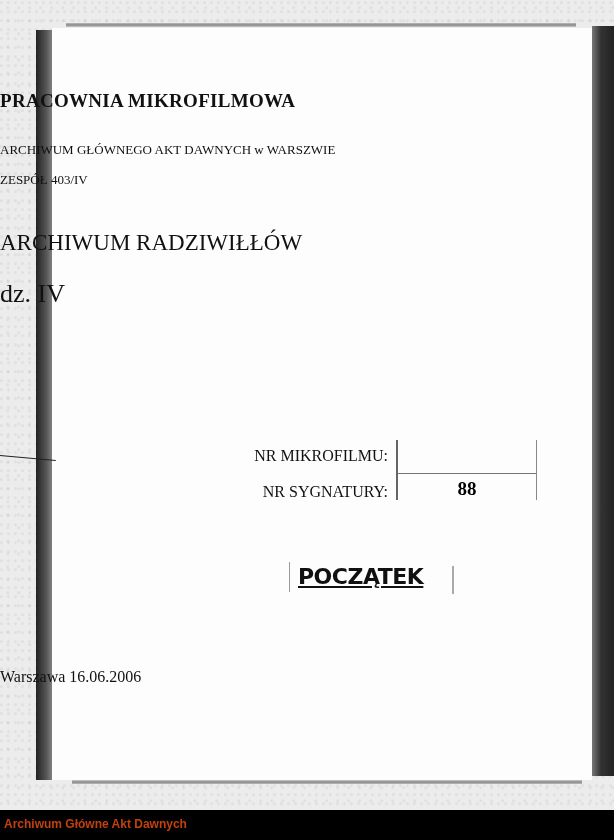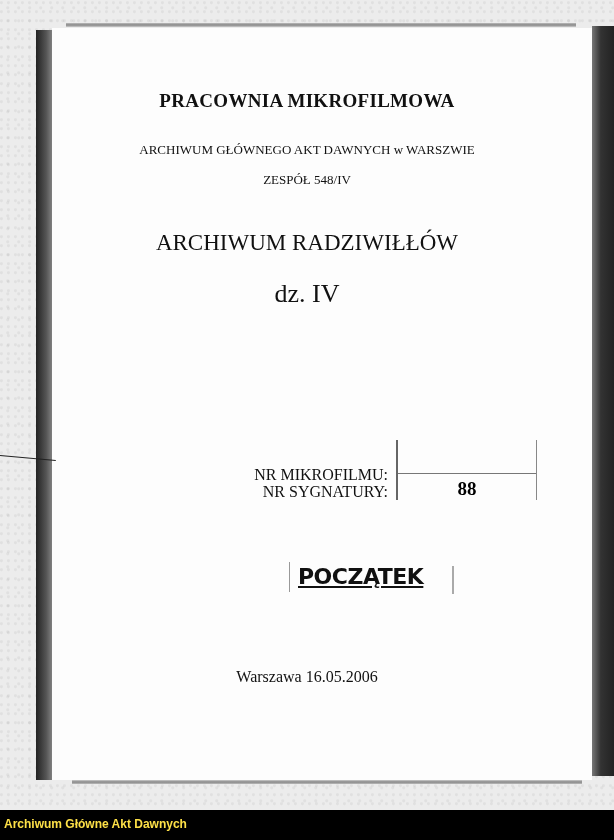--- a/index.html
+++ b/index.html
@@ -9,65 +9,65 @@
       radial-gradient(circle at 20% 30%, rgba(0,0,0,0.05) 1px, transparent 2px),
       radial-gradient(circle at 70% 60%, rgba(0,0,0,0.05) 1px, transparent 2px),
       #ececec;
     background-size: 7px 9px, 11px 13px, auto; }
   .page { position:absolute; left:52px; top:28px; width:540px; height:752px; background:#fdfdfd; }
   .top-edge { position:absolute; left:66px; top:23px; width:510px; height:4px; background:linear-gradient(#bbb,#888,#ccc); }
   .bottom-edge { position:absolute; left:72px; top:780px; width:510px; height:4px; background:linear-gradient(#ccc,#888,#bbb); }
   .bar-left { position:absolute; left:36px; top:30px; width:17px; height:750px; background:linear-gradient(90deg,#222,#555 60%,#888); }
   .bar-right { position:absolute; left:592px; top:26px; width:22px; height:750px; background:linear-gradient(90deg,#777,#333 40%,#222); }
   .line-left { position:absolute; left:0; top:455px; width:56px; height:1px; background:#222; transform:rotate(5deg); transform-origin:left; }
-  .t { position:absolute; left:0; width:614px; text-align:center; color:#111; margin:0; }
+  .t { position:absolute; left:0; width:614px; text-align:left; color:#111; margin:0; }
   .h1 { top:90px; font-size:19px; font-weight:bold; letter-spacing:0.3px; }
   .h2 { top:110px; font-size:13px;margin-top:32px; }
   .zesp { top:172px; font-size:13px; }
   .arch { top:230px; font-size:23px; }
   .dz { top:279px; font-size:26px; }
   .labels { position:absolute; right:226px; text-align:right; font-size:16px; color:#111; }
-  .lab1 { top:447px;margin-top:19px; }
+  .lab1 { top:447px; }
   .lab2 { top:483px; }
   .box { position:absolute; left:396px; top:440px; width:138px; height:60px; border-left:2px solid #666; border-right:1px solid #888; }
   .box .div { position:absolute; left:0; right:0; top:33px; height:1px; background:#777; }
   .v1 { position:absolute; left:0; right:0; top:3px; text-align:center; font-size:21px; font-weight:bold; }
   .v2 { position:absolute; left:0; right:0; top:38px; text-align:center; font-size:19px; font-weight:bold;font-family:Liberation Serif, serif; }
   .stamp { position:absolute; left:298px; top:564px; font-family:"DejaVu Sans", sans-serif; font-weight:bold; font-size:22px; color:#111; letter-spacing:-0.5px;text-decoration:underline; }
   .stamp-l { position:absolute; left:289px; top:562px; width:1px; height:30px; background:#999; }
   .stamp-r { position:absolute; left:452px; top:566px; width:2px; height:28px; background:#aaa; }
   .date { top:668px; font-size:16px; }
   .footer { position:absolute; left:0; top:810px; width:614px; height:30px; background:#000; }
-  .footer span { position:absolute; left:4px; top:7px; font-family:"Liberation Sans", sans-serif; font-size:12px; font-weight:bold; color:#fde047;text-align:center; }
+  .footer span { position:absolute; left:4px; top:7px; font-family:"Liberation Sans", sans-serif; font-size:12px; font-weight:bold; color:#c2410c;text-align:center; }
 </style>
 </head>
 <body>
 
 <div class="scan"></div>
 <div class="bar-left"></div>
 <div class="bar-right"></div>
 <div class="page"></div>
 <div class="top-edge"></div>
 <div class="bottom-edge"></div>
 <div class="line-left"></div>
 
 <p class="t h1">PRACOWNIA MIKROFILMOWA</p>
 <p class="t h2">ARCHIWUM GŁÓWNEGO AKT DAWNYCH w WARSZWIE</p>
-<p class="t zesp">ZESPÓŁ 548/IV</p>
+<p class="t zesp">ZESPÓŁ 403/IV</p>
 <p class="t arch">ARCHIWUM RADZIWIŁŁÓW</p>
 <p class="t dz">dz. IV</p>
 
 <div class="labels lab1">NR MIKROFILMU:</div>
 <div class="labels lab2">NR SYGNATURY:</div>
 <div class="box">
   <div class="div"></div>
   <div class="v2">88</div>
 </div>
 
 <div class="stamp-l"></div>
 <div class="stamp">POCZĄTEK</div>
 <div class="stamp-r"></div>
 
-<p class="t date">Warszawa 16.05.2006</p>
+<p class="t date">Warszawa 16.06.2006</p>
 
 <div class="footer">
   <span>Archiwum Główne Akt Dawnych</span>
 </div>
 
 </body></html>

